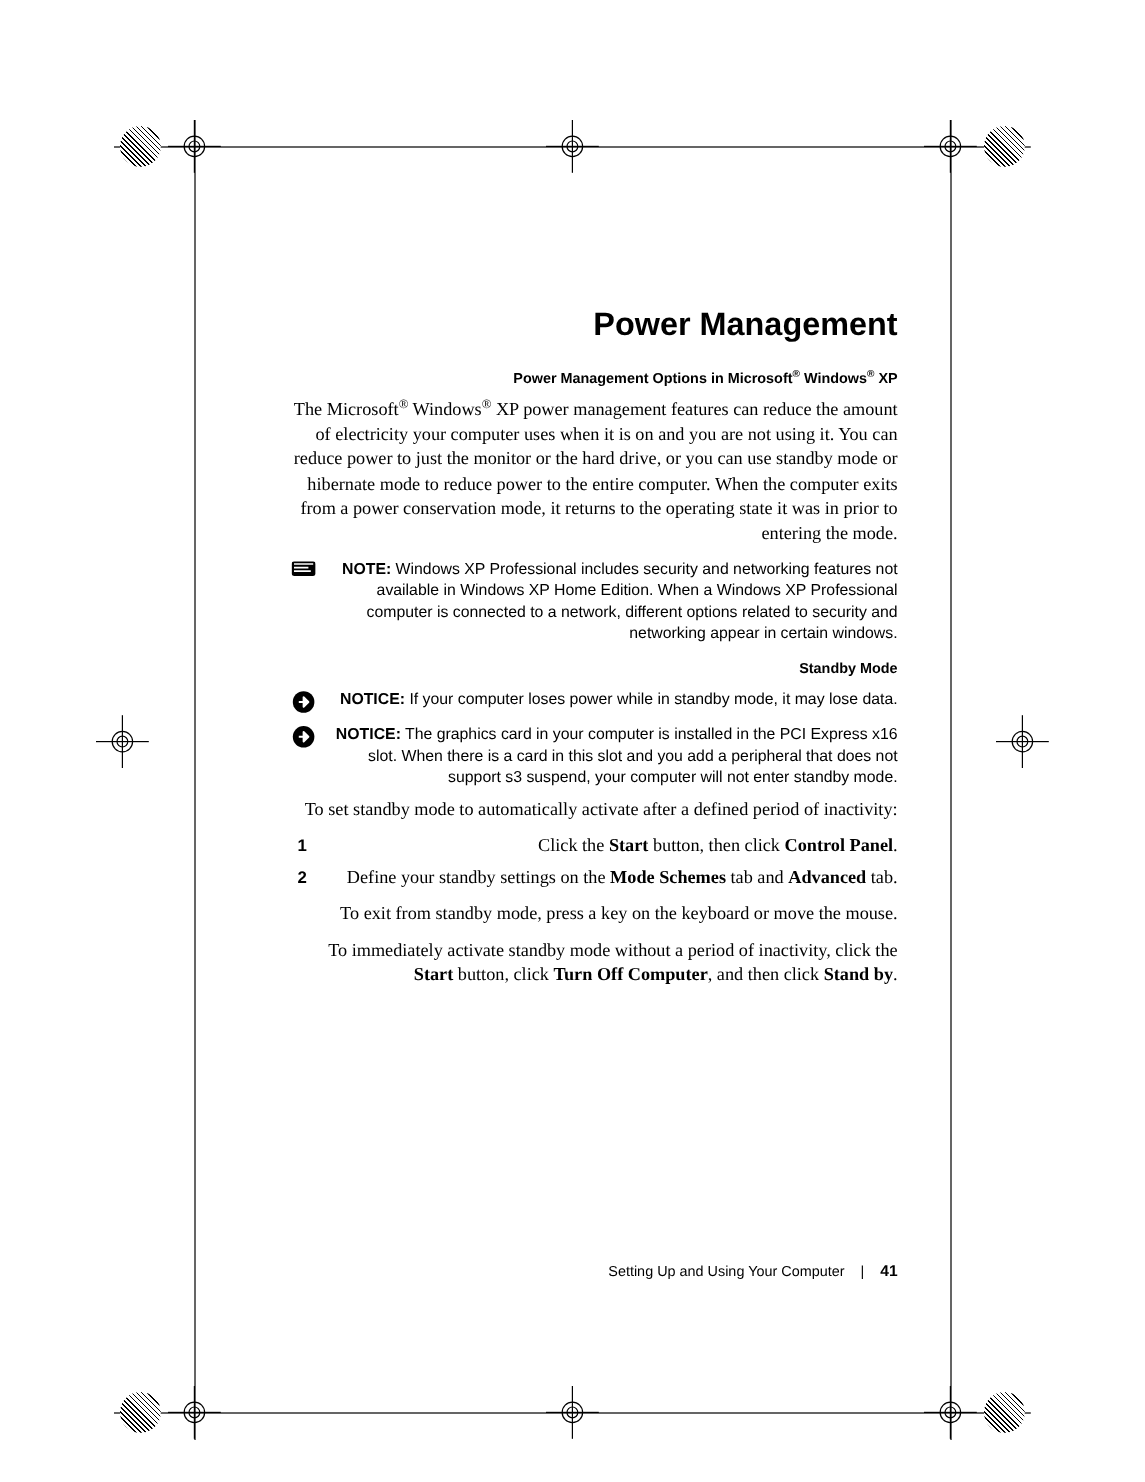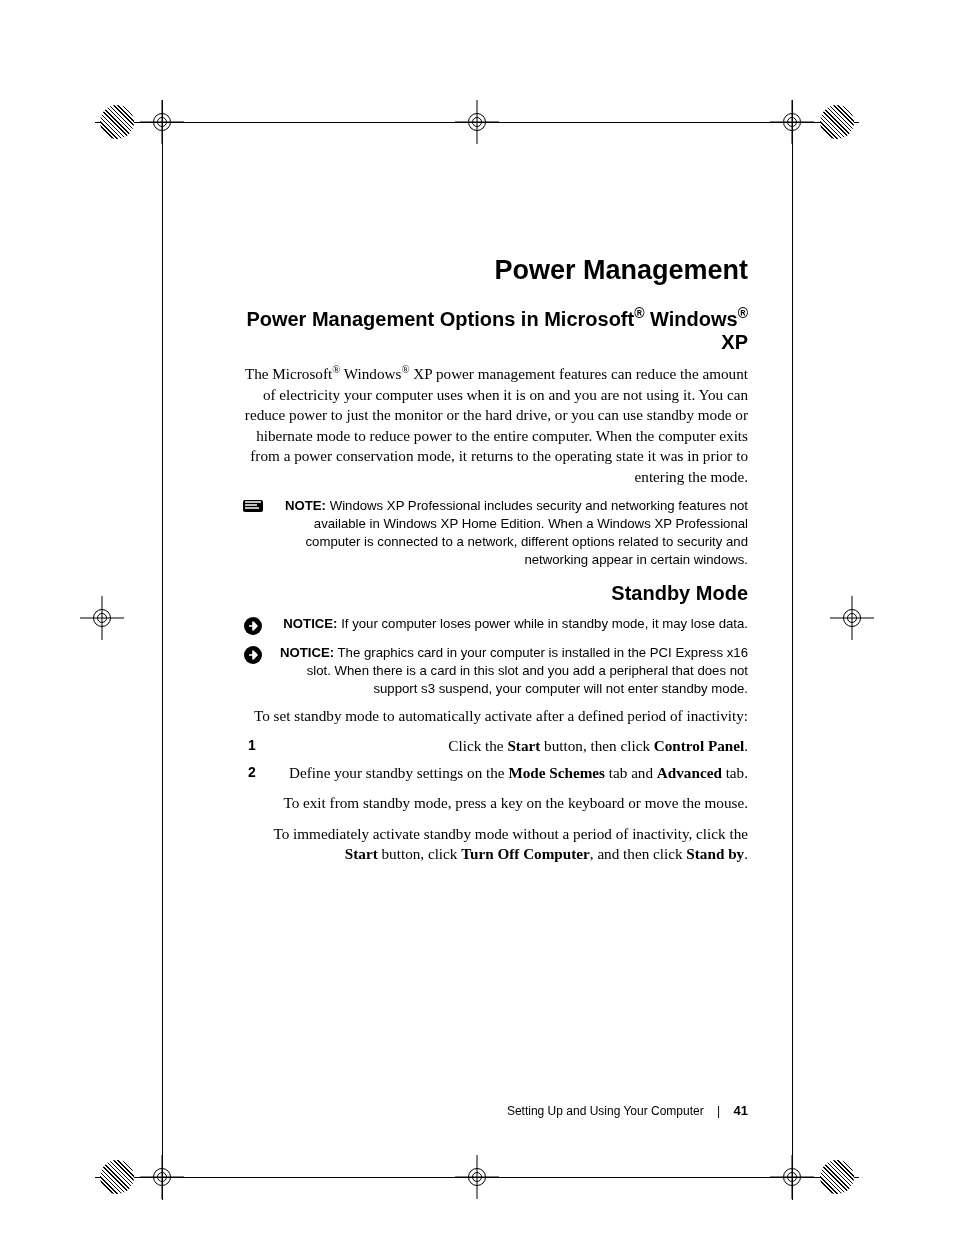--- a/index.html
+++ b/index.html
@@ -25,21 +25,21 @@
     font-stretch: condensed;
     font-weight: 700;
     font-size: 27px;
     margin: 0 0 22px 0;
     letter-spacing: 0px;
   }
   h2.sub-title {
     font-family: "Arial Narrow", Arial, sans-serif;
     font-stretch: condensed;
     font-weight: 700;
-    font-size: 20px;
+    font-size: 12px;
     margin: 0 0 10px 0;
   }
   h2.sub-title sup, p.body sup {
     font-size: 0.7em;
     vertical-align: super;
     line-height: 0;
   }
   p.body {
     font-family: Georgia, "Times New Roman", serif;
     font-size: 15.2px;
@@ -87,21 +87,21 @@
     left: 10px;
     top: 0;
     font-family: Arial, Helvetica, sans-serif;
     font-weight: 700;
     font-size: 14px;
   }
   .footer {
     position: absolute;
     left: 238px;
     width: 510px;
-    top: 1103px;
+    top: 1051px;
     text-align: right;
     font-family: Arial, Helvetica, sans-serif;
     font-size: 12px;
   }
   .footer .sep {
     margin: 0 10px;
     color: #000;
   }
   .footer .pg {
     font-weight: 700;

